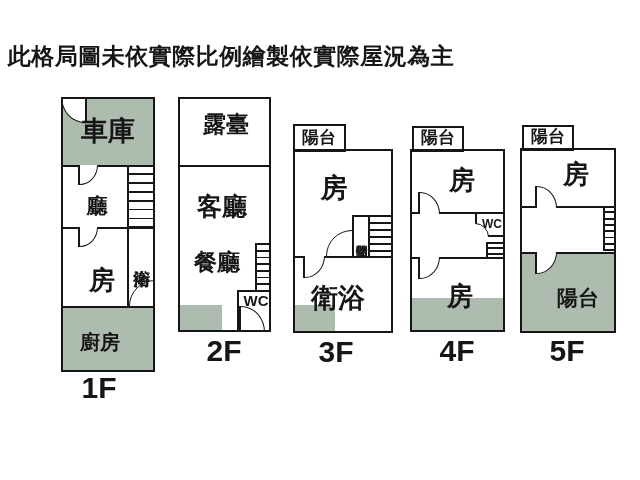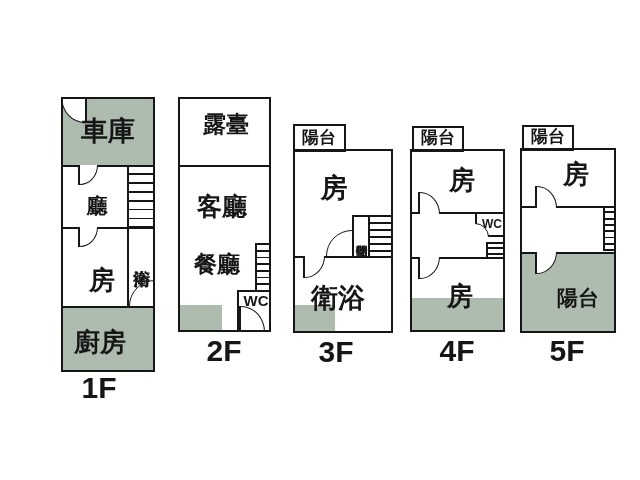--- a/index.html
+++ b/index.html
@@ -34,20 +34,21 @@
   .r2{background:repeating-linear-gradient(to bottom,transparent 0 4.9px,#161616 4.9px 6.7px);}
   .r3{background:repeating-linear-gradient(to bottom,transparent 0 5.2px,#161616 5.2px 7px);}
   .r4{background:repeating-linear-gradient(to bottom,transparent 0 3.5px,#161616 3.5px 5.3px);}
   .r5{background:repeating-linear-gradient(to bottom,transparent 0 4.5px,#161616 4.5px 6.3px);}
 </style>
 </head>
 <body>
 
 <div id="canvas">
 
+  <span class="txt" style="left:231px;top:56px;font-size:23px;letter-spacing:0.5px;">此格局圖未依實際比例繪製依實際屋況為主</span>
 
   <div>
     <div class="fill green" style="left:63px;top:99px;width:90px;height:67px;"></div>
     <div class="fill green" style="left:63px;top:307px;width:90px;height:63px;"></div>
 
     <div class="door d-bl leaf-r" style="left:61px;top:97px;width:26px;height:26px;"></div>
     <div class="door d-br leaf-l" style="left:78px;top:164.8px;width:20px;height:20px;"></div>
     <div class="door d-br leaf-l" style="left:78px;top:226.8px;width:20px;height:20px;"></div>
     <div class="door d-tl" style="left:129px;top:279.8px;width:26px;height:26px;"></div>
 
@@ -56,38 +57,38 @@
     <div class="wall" style="left:61px;top:305.8px;width:94px;height:2.4px;"></div>
     <div class="wall" style="left:126.9px;top:164.8px;width:2.2px;height:142.4px;"></div>
     <div class="stairs r1" style="left:129px;top:166px;width:26px;height:62px;"></div>
 
     <div class="unit" style="left:61px;top:97px;width:94px;height:275px;"></div>
 
     <span class="txt" style="left:108px;top:131px;font-size:27px;font-family:Liberation Serif, serif;">車庫</span>
     <span class="txt" style="left:97px;top:205px;font-size:21px;">廳</span>
     <span class="txt vtxt" style="left:141px;top:256px;font-size:17px;">衛浴</span>
     <span class="txt" style="left:102px;top:280px;font-size:26px;">房</span>
-    <span class="txt" style="left:100px;top:342px;font-size:26px;">廚房</span>
+    <span class="txt" style="left:100px;top:342px;font-size:20px;">廚房</span>
     <span class="txt" style="left:99px;top:388px;font-size:30px;">1F</span>
   </div>
 
   <div>
     <div class="fill green" style="left:180px;top:305px;width:42px;height:25px;"></div>
 
     <div class="door d-tr leaf-l" style="left:239px;top:306px;width:26px;height:26px;"></div>
 
     <div class="wall" style="left:178px;top:164.8px;width:93px;height:2.4px;"></div>
     <div class="stairs r2 bl2 bt2" style="left:255px;top:243px;width:16px;height:47px;"></div>
     <div class="box bl2 bt2" style="left:237px;top:290px;width:34px;height:42px;"></div>
 
     <div class="unit" style="left:178px;top:97px;width:93px;height:235px;"></div>
 
     <span class="txt" style="left:226px;top:124px;font-size:23px;">露臺</span>
     <span class="txt" style="left:222px;top:206px;font-size:25px;">客廳</span>
-    <span class="txt" style="left:217px;top:264px;font-size:23px;">餐廳</span>
+    <span class="txt" style="left:217px;top:264px;font-size:23px;font-family:Liberation Mono, monospace;">餐廳</span>
     <span class="txt" style="left:256px;top:300px;font-size:15px;">WC</span>
     <span class="txt" style="left:224px;top:351px;font-size:30px;">2F</span>
   </div>
 
   <div>
     <div class="tab" style="left:293px;top:124px;width:53px;height:28px;"></div>
     <div class="fill green" style="left:295px;top:305px;width:40px;height:26px;"></div>
 
     <div class="door d-tl" style="left:326px;top:229.8px;width:26px;height:26px;"></div>
     <div class="door d-br leaf-l" style="left:303px;top:255.8px;width:22px;height:22px;"></div>

